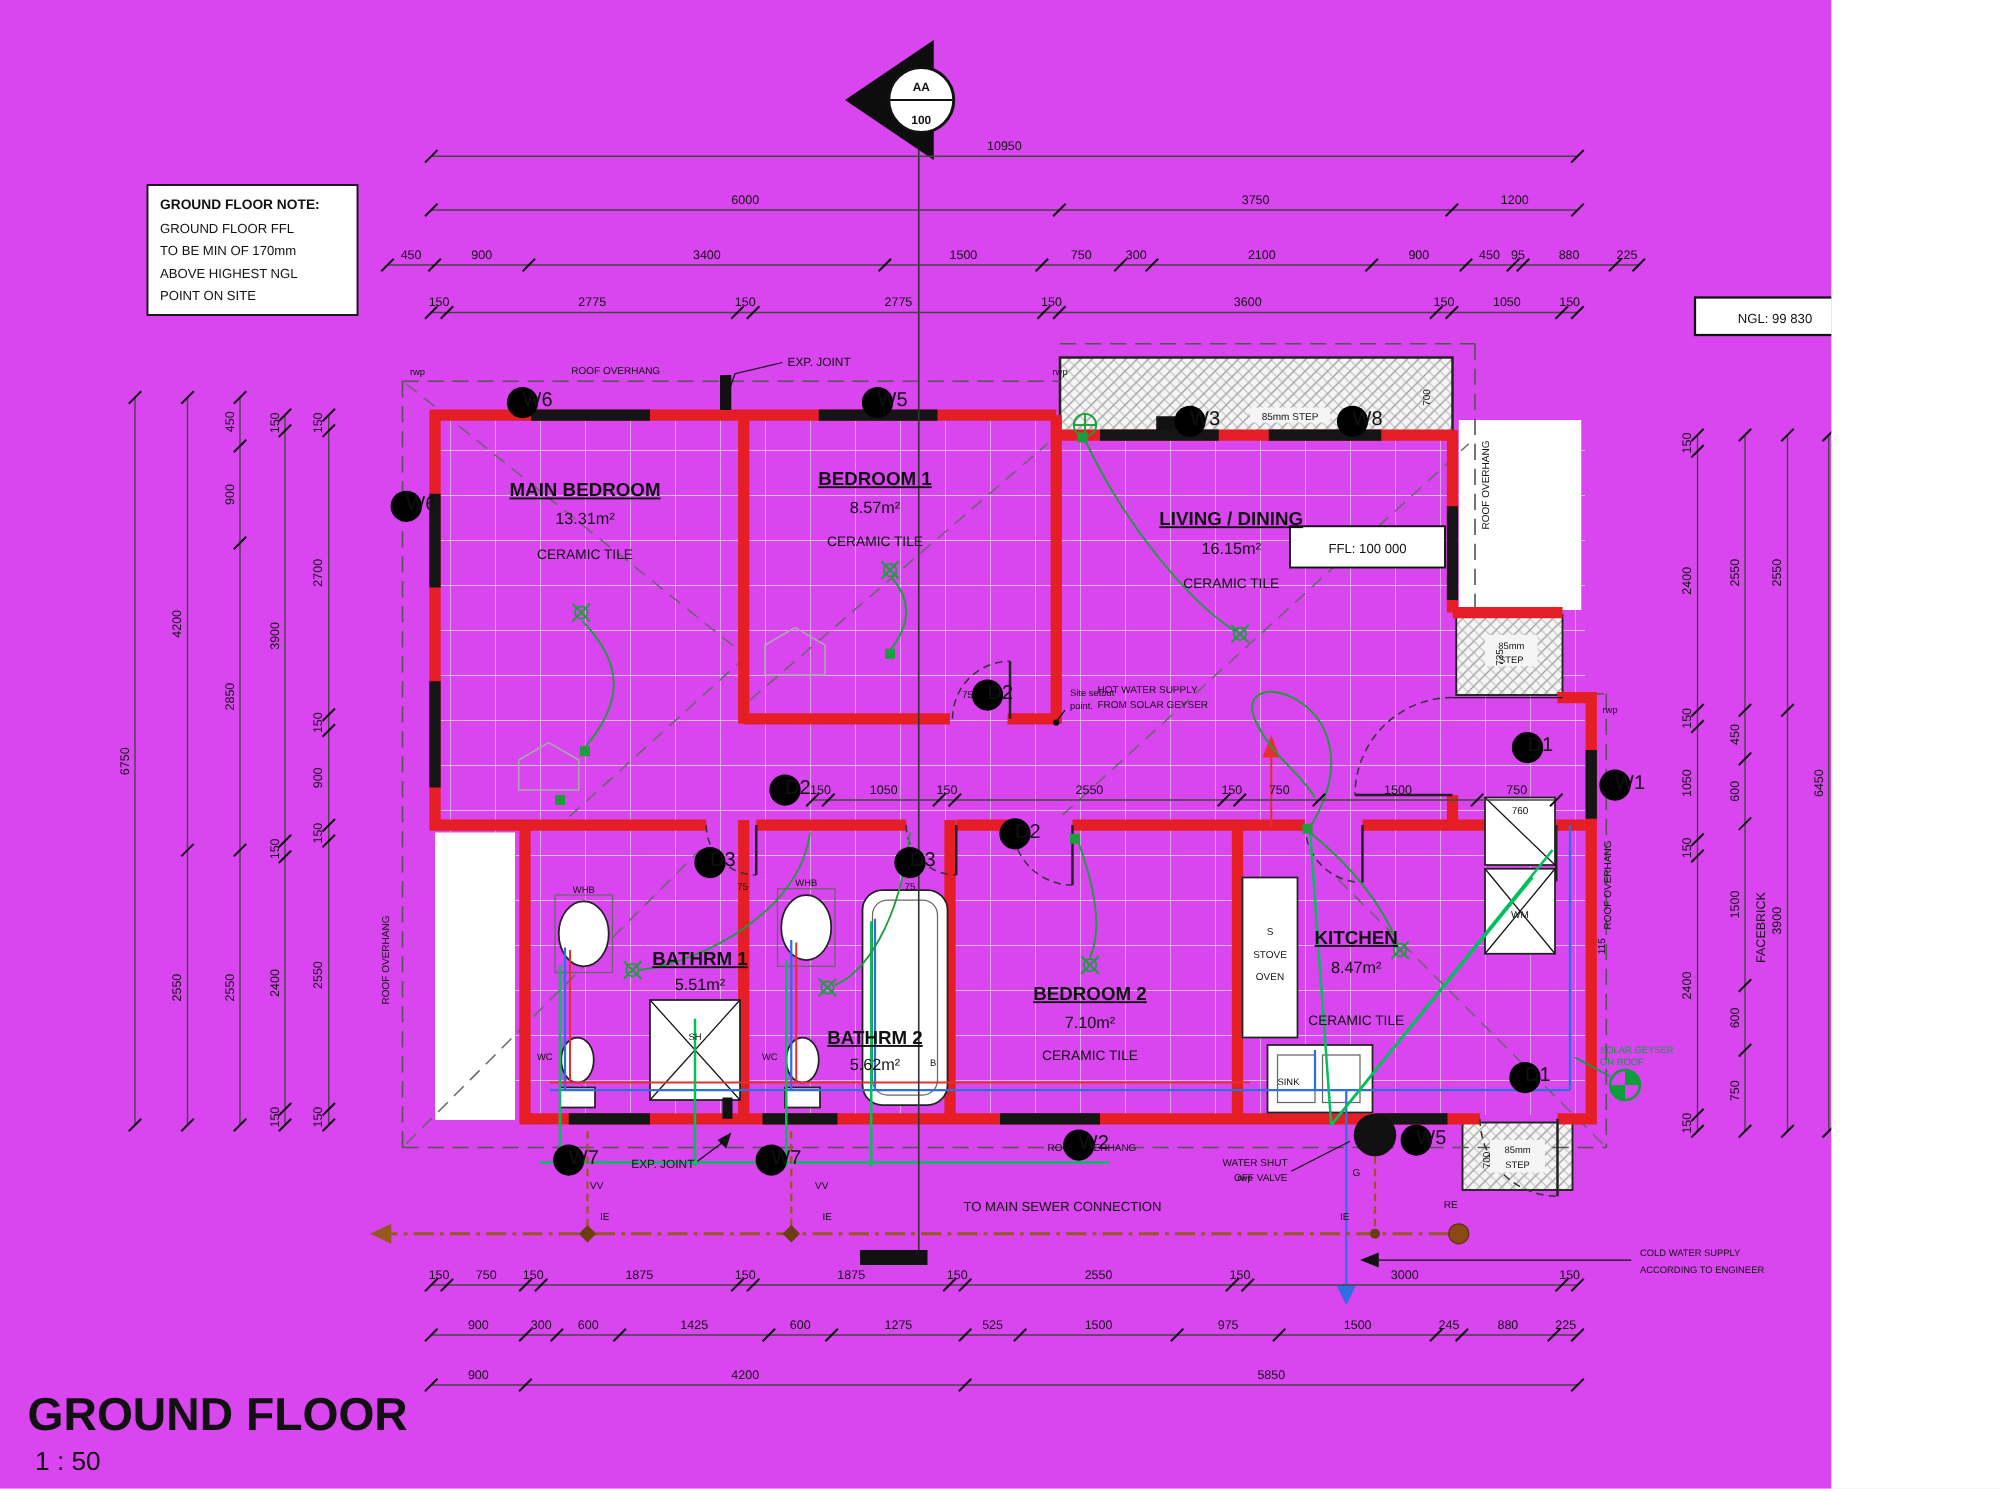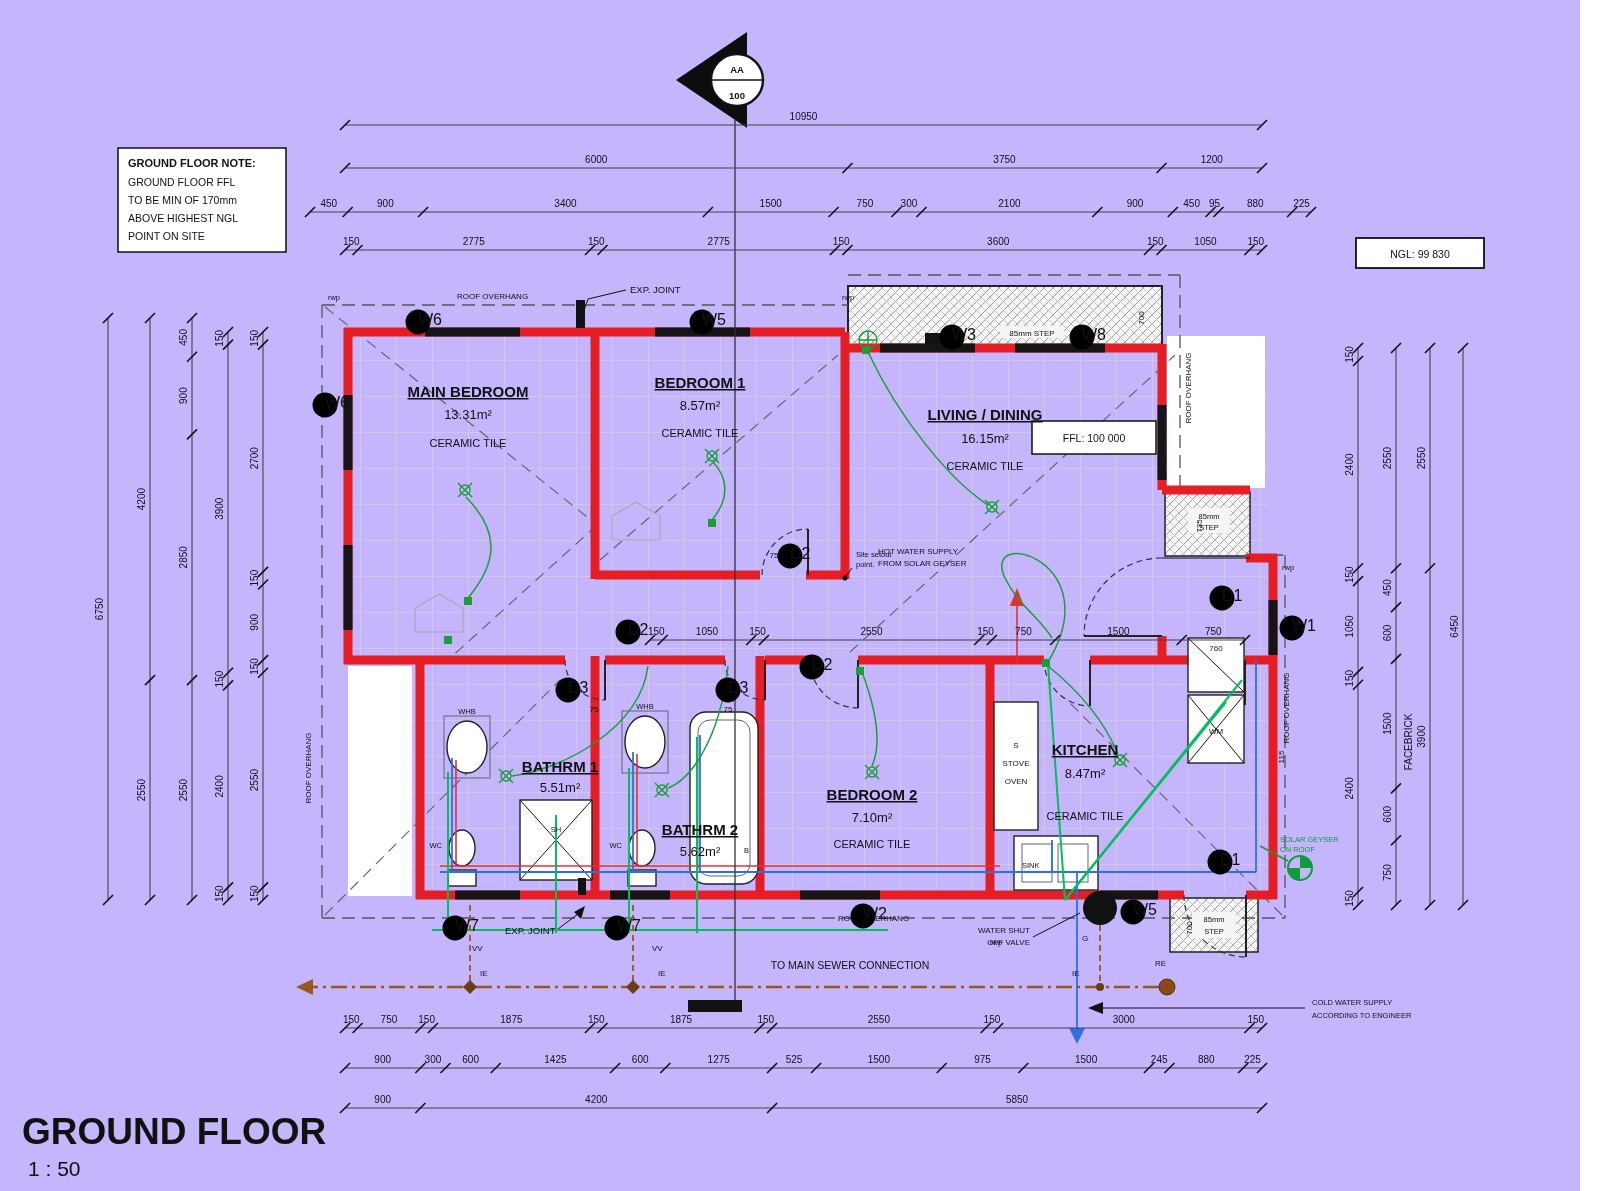--- a/index.html
+++ b/index.html
@@ -1,16 +1,16 @@
 <!DOCTYPE html>
 <html><head>
 <meta charset="utf-8">
 <style>
   html,body{margin:0;padding:0;background:#fff;}
-  .page{position:relative;width:1580px;height:1191px;background:#c4b5fd;overflow:hidden;}
+  .page{position:relative;width:1465px;height:1191px;background:#d946ef;overflow:hidden;}
   svg{position:absolute;left:0;top:0;}
   text{font-family:"Liberation Sans","DejaVu Sans",sans-serif;fill:#111;}
   .dimline{stroke:#444;stroke-width:1.1;fill:none}
   .tick{stroke:#111;stroke-width:1.6}
   .dim-text{font-size:10px;fill:#111}
   .mid{text-anchor:middle}
   .end{text-anchor:end}
   .wall{stroke:#e41e24;stroke-width:9;stroke-linecap:butt;fill:none}
   .win{stroke:#151515;stroke-width:9;fill:none}
   .swing{stroke:#333;stroke-width:1.2;fill:none;stroke-dasharray:6 4}

